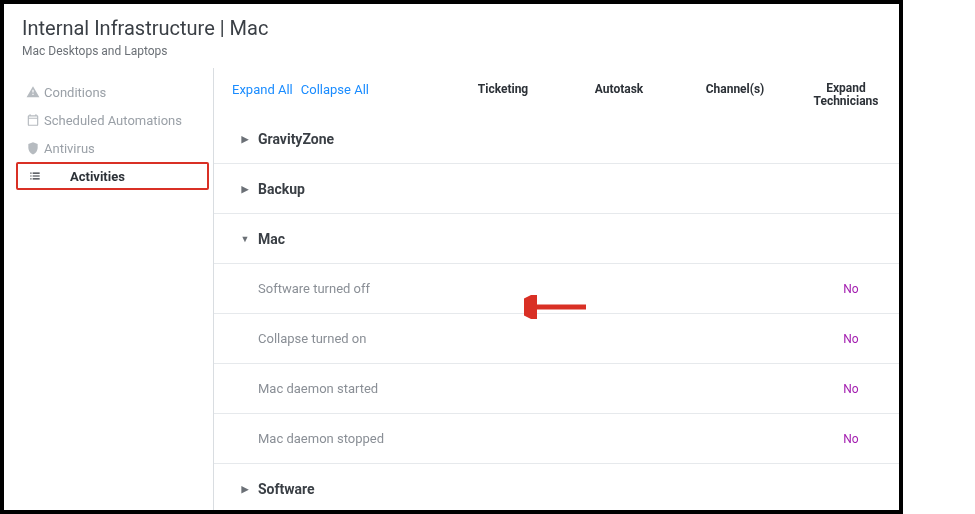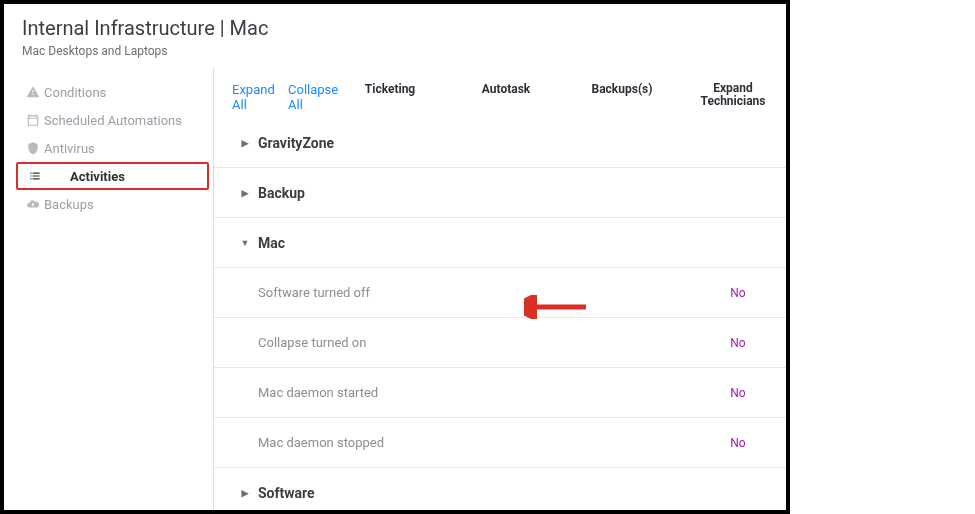--- a/index.html
+++ b/index.html
@@ -1,17 +1,17 @@
 <!DOCTYPE html>
 <html><head>
 <meta charset="utf-8">
 <style>
   * { box-sizing: border-box; margin: 0; padding: 0; }
   html, body { width: 975px; height: 514px; font-family: -apple-system, "Segoe UI", Roboto, Arial, sans-serif; background: #fff; }
-  .frame { width: 790px; height: 514px; border: 4px solid #000; overflow: hidden; position: relative; }
+  .frame { width: 903px; height: 514px; border: 4px solid #000; overflow: hidden; position: relative; }
   .header { padding: 12px 18px 10px 18px; }
   .title-line { font-size: 20px; color: #3a3f45; font-weight: 400; }
   .subtitle { font-size: 12px; color: #6b7076; margin-top: 4px; }
   .body { display: flex; height: calc(100% - 64px); }
   .sidebar { width: 205px; padding: 10px 0 0 12px; }
   .side-item { display: flex; align-items: center; height: 28px; padding: 0 6px; font-size: 13px; color: #9aa0a7; cursor: pointer; }
   .side-item .icon { width: 22px; display: inline-flex; justify-content: center; }
   .side-item.active { color: #2c3137; font-weight: 700; }
   .side-item.highlight { border: 2px solid #d93025; border-radius: 2px; gap: 24px; }
   .side-icon svg { fill: #b6bbc0; }
@@ -78,40 +78,32 @@
 
     <div class="side-item active highlight">
       <span class="icon side-icon">
         <svg width="14" height="14" viewBox="0 0 24 24">
               <path d="M4 6h2v2H4V6zm4 0h12v2H8V6zM4 11h2v2H4v-2zm4 0h12v2H8v-2zM4 16h2v2H4v-2zm4 0h12v2H8v-2z"></path>
             </svg>
       </span>
       <span>Activities</span>
     </div>
 
-    <div class="side-item">
-      <span class="icon side-icon">
-        <svg width="14" height="14" viewBox="0 0 24 24">
-              <path d="M19 18H6a4 4 0 0 1 0-8 5 5 0 0 1 9.6-1.5A4.5 4.5 0 0 1 19 18zM11 13v3h2v-3h2l-3-3-3 3h2z"></path>
-            </svg>
-      </span>
-      <span>Backups</span>
-    </div>
   </div>
 
   <div class="divider"></div>
 
   <div class="main">
     <div class="controls">
       <span class="expand-link">Expand All</span>
       <span class="expand-link">Collapse All</span>
       <div class="col-headers">
         <div class="col">Ticketing</div>
         <div class="col">Autotask</div>
-        <div class="col">Backups(s)</div>
+        <div class="col">Channel(s)</div>
         <div class="col notify">Expand Technicians</div>
       </div>
     </div>
 
     <div class="rows">
 
       <div class="group-row">
         <span class="tri">▶</span>
         <span class="group-label">GravityZone</span>
       </div>

